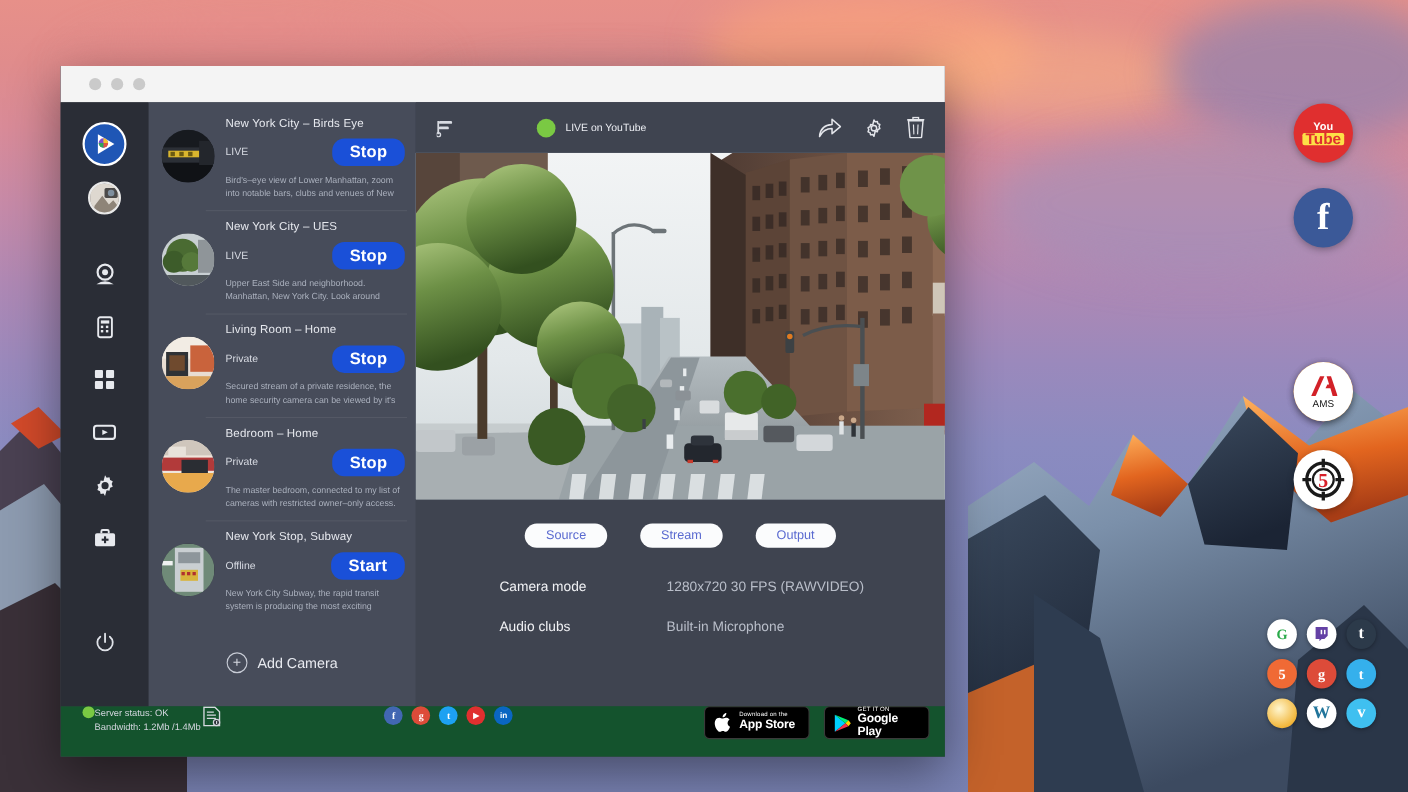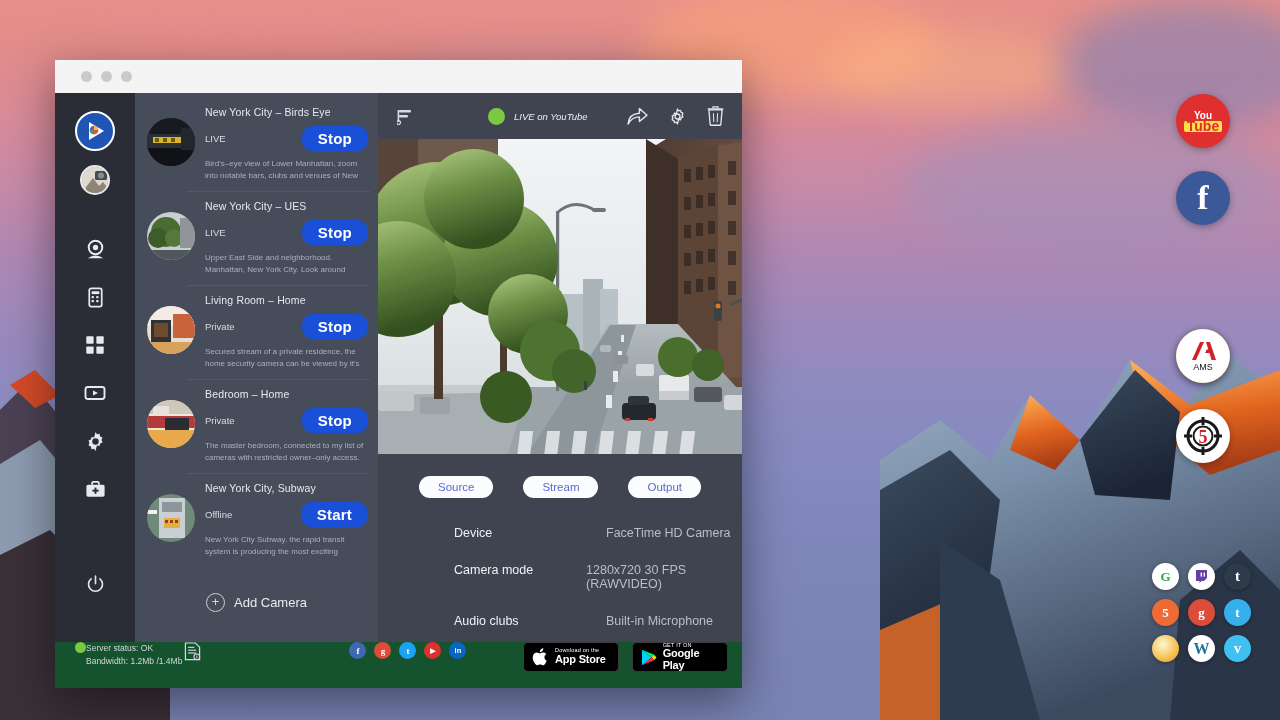--- a/index.html
+++ b/index.html
@@ -22,21 +22,21 @@
     position: absolute; border-radius: 50%;
     filter: blur(18px); pointer-events: none;
   }
 
   
   .mtn { position: absolute; pointer-events: none; }
 
   
   #app-window {
     position: absolute; left: 55px; top: 60px;
-    width: 687px; height: 628px;
+    width: 804px; height: 628px;
     background: #3f4450;
     box-shadow: 0 14px 44px rgba(0,0,0,.45);
     display: flex; flex-direction: column;
     overflow: hidden;
   }
   #titlebar {
     height: 33px; background: #f4f4f4; flex: 0 0 33px;
     display: flex; align-items: center; padding-left: 26px; gap: 9px;
   }
   .tl-dot { width: 11px; height: 11px; border-radius: 50%; background: #cacaca; }
@@ -114,21 +114,21 @@
     width: 19px; height: 19px; border: 1.4px solid #c8ccd6;
     border-radius: 50%; color: #d6d9e1; font-size: 13px; line-height: 16px;
     text-align: center;
   }
   #add-camera .lbl { color: #e8eaf0; font-size: 13px; }
 
   
   #main { flex: 1; display: flex; flex-direction: column; min-width: 0; background: #3f4450; }
   #toolbar {
     height: 46px; flex: 0 0 46px; display: flex; align-items: center;
-    padding: 0 18px 0 14px; background: #3f4450; gap: 12px; font-style: italic;
+    padding: 0 18px 0 14px; background: #3f4450; gap: 12px;
   }
   #sort-icon { cursor: pointer; width: 26px; display: flex; justify-content: center; }
   #live-badge { display: flex; align-items: center; gap: 9px; margin-left: 58px; }
   #live-dot { width: 17px; height: 17px; border-radius: 50%; background: #7ac943; }
   #live-label { color: #eceef3; font-size: 9.5px; }
   #tool-right { margin-left: auto; display: flex; align-items: center; gap: 20px; }
   .tool-ic { cursor: pointer; display: flex; }
 
   
   #video-wrap { width: 100%; height: 315px; flex: 0 0 315px; position: relative; overflow: hidden; background: #b9c3c8; }
@@ -418,21 +418,21 @@
                 <rect x="12" y="4" width="26" height="40" fill="#c9cfd2"></rect>
                 <rect x="15" y="8" width="20" height="10" fill="#8d969b"></rect>
                 <rect x="17" y="24" width="16" height="10" fill="#d8b43c"></rect>
                 <rect x="18" y="26" width="3" height="3" fill="#b03030"></rect>
                 <rect x="23" y="26" width="3" height="3" fill="#b03030"></rect>
                 <rect x="28" y="26" width="3" height="3" fill="#b03030"></rect>
                 <rect x="0" y="16" width="10" height="4" fill="#f0f2f2"></rect>
               </svg>
             </div>
             <div class="cam-body">
-              <div class="cam-title">New York City, Subway</div>
+              <div class="cam-title">New York Stop, Subway</div>
               <div class="cam-mid">
                 <span class="cam-status">Offline</span>
                 <button class="cam-btn">Start</button>
               </div>
               <div class="cam-desc">New York City Subway, the rapid transit system is producing the most exciting livestreams, we ...</div>
             </div>
           </div>
 
           <div id="add-camera">
             <div class="plus">+</div>
@@ -647,24 +647,20 @@
         </div>
 
         <div id="tabs">
           <button class="tab-pill">Source</button>
           <button class="tab-pill">Stream</button>
           <button class="tab-pill">Output</button>
         </div>
 
         <div id="info">
           <div class="info-row">
-            <div class="info-label">Device</div>
-            <div class="info-value">FaceTime HD Camera</div>
-          </div>
-          <div class="info-row">
             <div class="info-label">Camera mode</div>
             <div class="info-value">1280x720 30 FPS (RAWVIDEO)</div>
           </div>
           <div class="info-row">
             <div class="info-label">Audio clubs</div>
             <div class="info-value">Built-in Microphone</div>
           </div>
         </div>
 
       </div>

